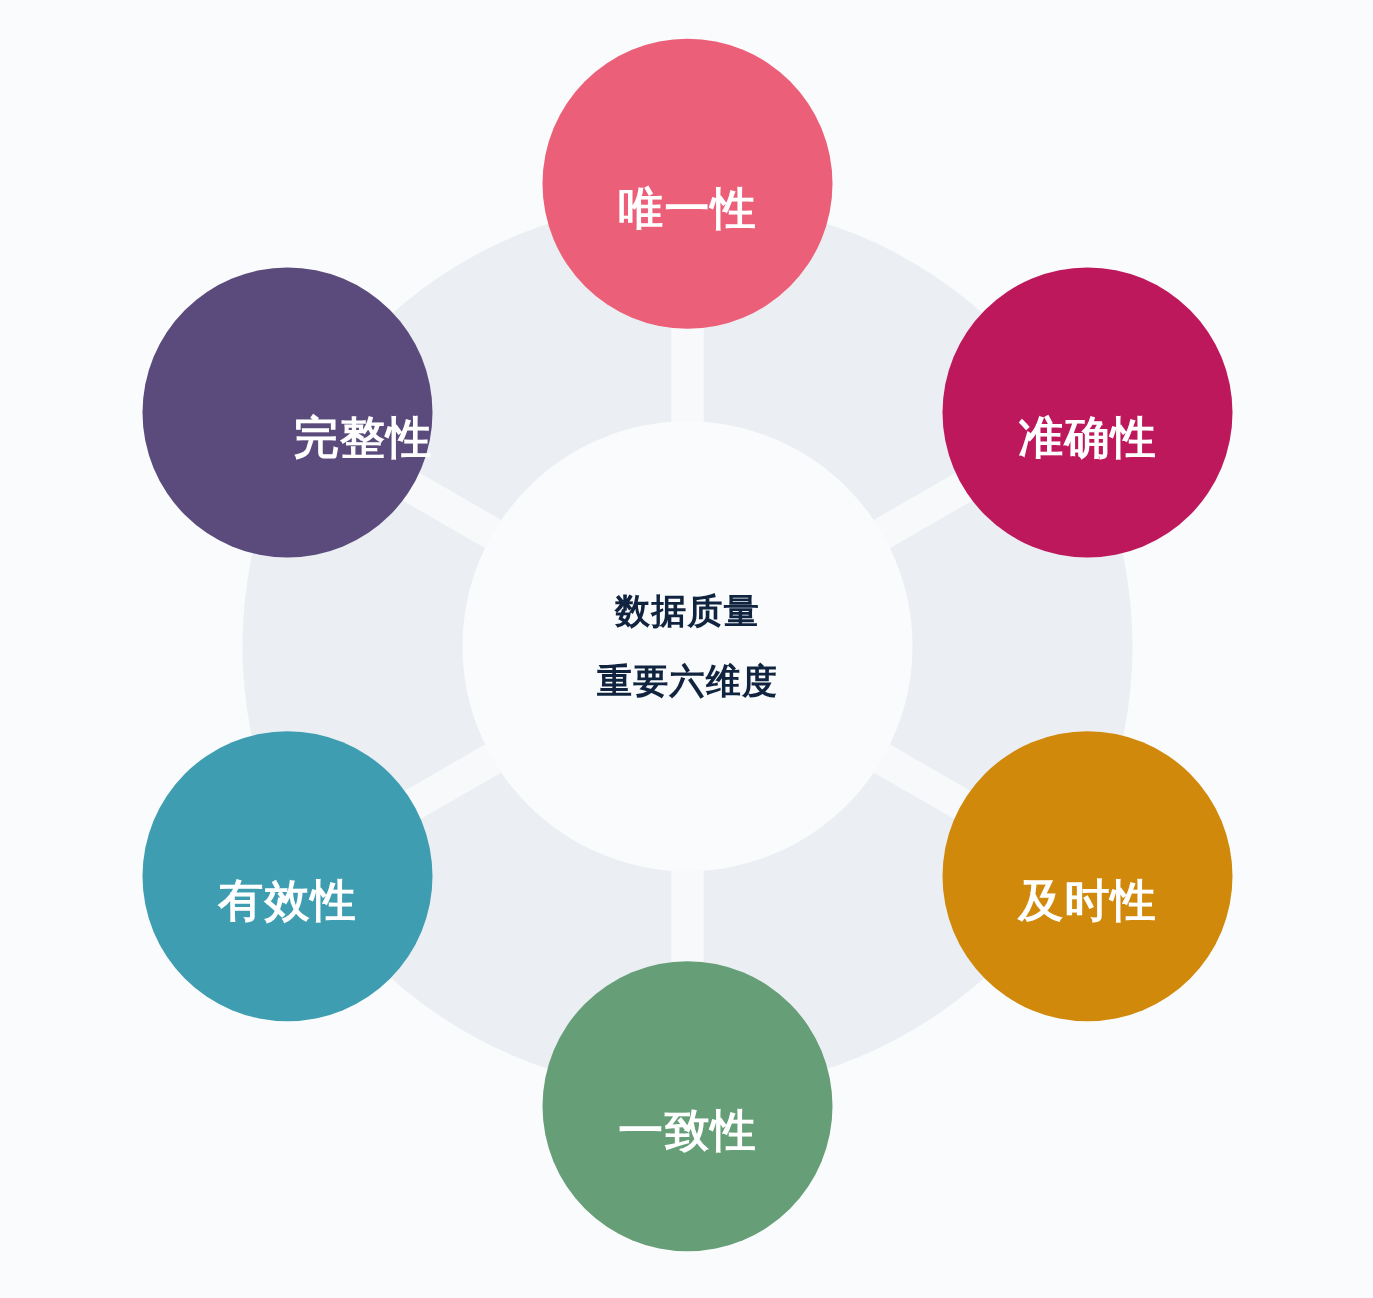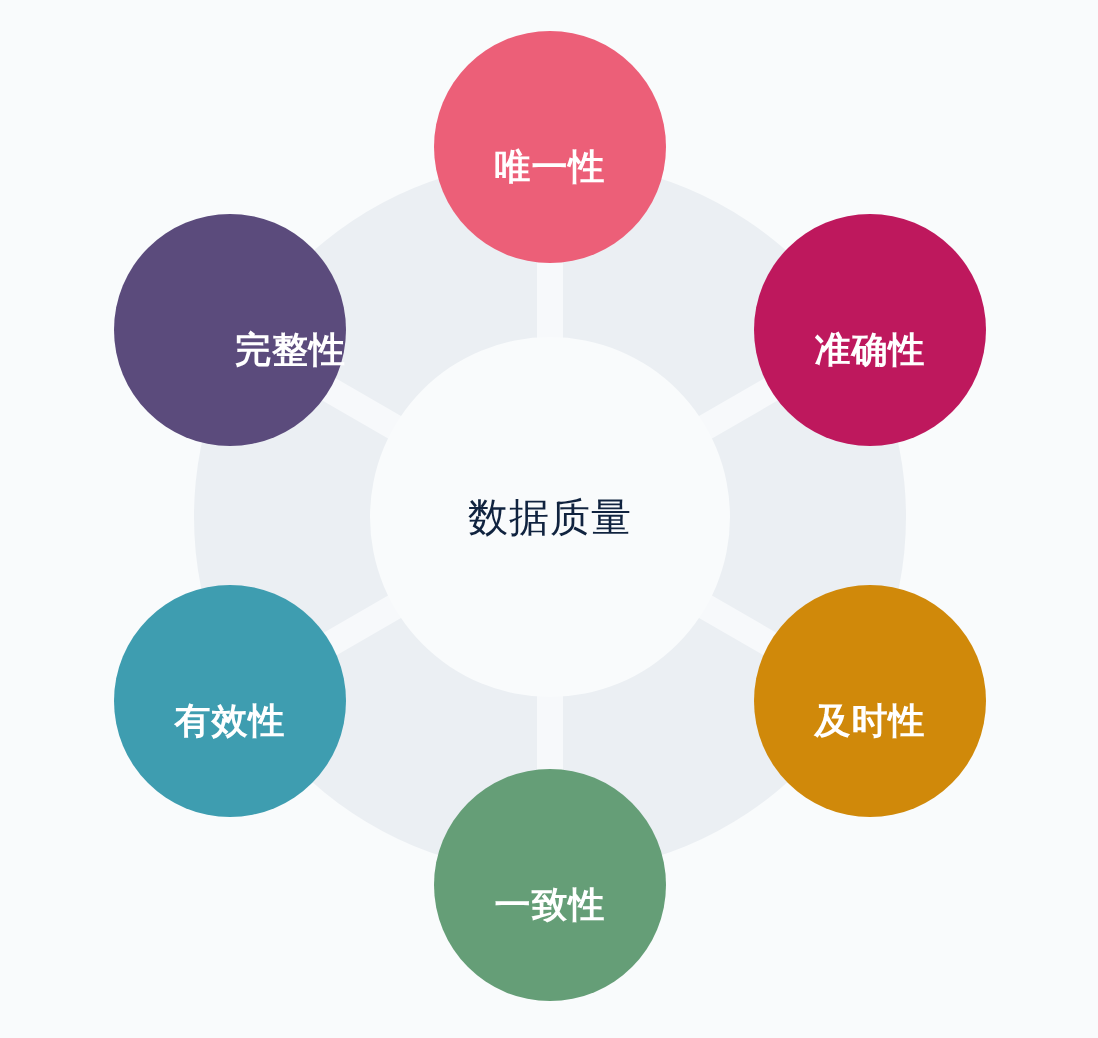--- a/index.html
+++ b/index.html
@@ -18,21 +18,21 @@
       position: absolute; left: 537px; top: 517px;
       width: 26px; height: 360px;
       transform-origin: 13px 0;
     }
     .hub {
       position: absolute; left: 370px; top: 337px;
       width: 360px; height: 360px; border-radius: 50%;
       display: flex; flex-direction: column; align-items: center; justify-content: center;
     }
     .hub-line {
-      font-weight: normal; font-size: 40px; line-height: 56px; letter-spacing: 1px;
+      font-weight: bold; font-size: 28px; line-height: 56px; letter-spacing: 1px;
       white-space: nowrap;
     }
     .node {
       position: absolute; width: 232px; height: 232px; border-radius: 50%;
       display: flex; align-items: center; justify-content: center;
       cursor: pointer;
     }
     .node-label {
       color: #ffffff; font-weight: bold; font-size: 36px; letter-spacing: 1px;
       white-space: nowrap;
@@ -47,20 +47,21 @@
 
   <div class="spoke" style="background: rgb(247, 249, 251); transform: rotate(180deg);"></div>
   <div class="spoke" style="background: rgb(247, 249, 251); transform: rotate(240deg);"></div>
   <div class="spoke" style="background: rgb(247, 249, 251); transform: rotate(300deg);"></div>
   <div class="spoke" style="background: rgb(247, 249, 251); transform: rotate(0deg);"></div>
   <div class="spoke" style="background: rgb(247, 249, 251); transform: rotate(60deg);"></div>
   <div class="spoke" style="background: rgb(247, 249, 251); transform: rotate(120deg);"></div>
 
   <div class="hub" style="background: rgb(249, 251, 252); color: rgb(16, 35, 63);">
     <div class="hub-line">数据质量</div>
+    <div class="hub-line">重要六维度</div>
   </div>
 
   <div class="node" style="left: 434px; top: 31px; background: rgb(236, 95, 120);">
     <span class="node-label">唯一性</span>
   </div>
   <div class="node" style="left: 754px; top: 214px; background: #be185d;">
     <span class="node-label">准确性</span>
   </div>
   <div class="node" style="left: 754px; top: 585px; background: rgb(208, 137, 10);">
     <span class="node-label">及时性</span>

